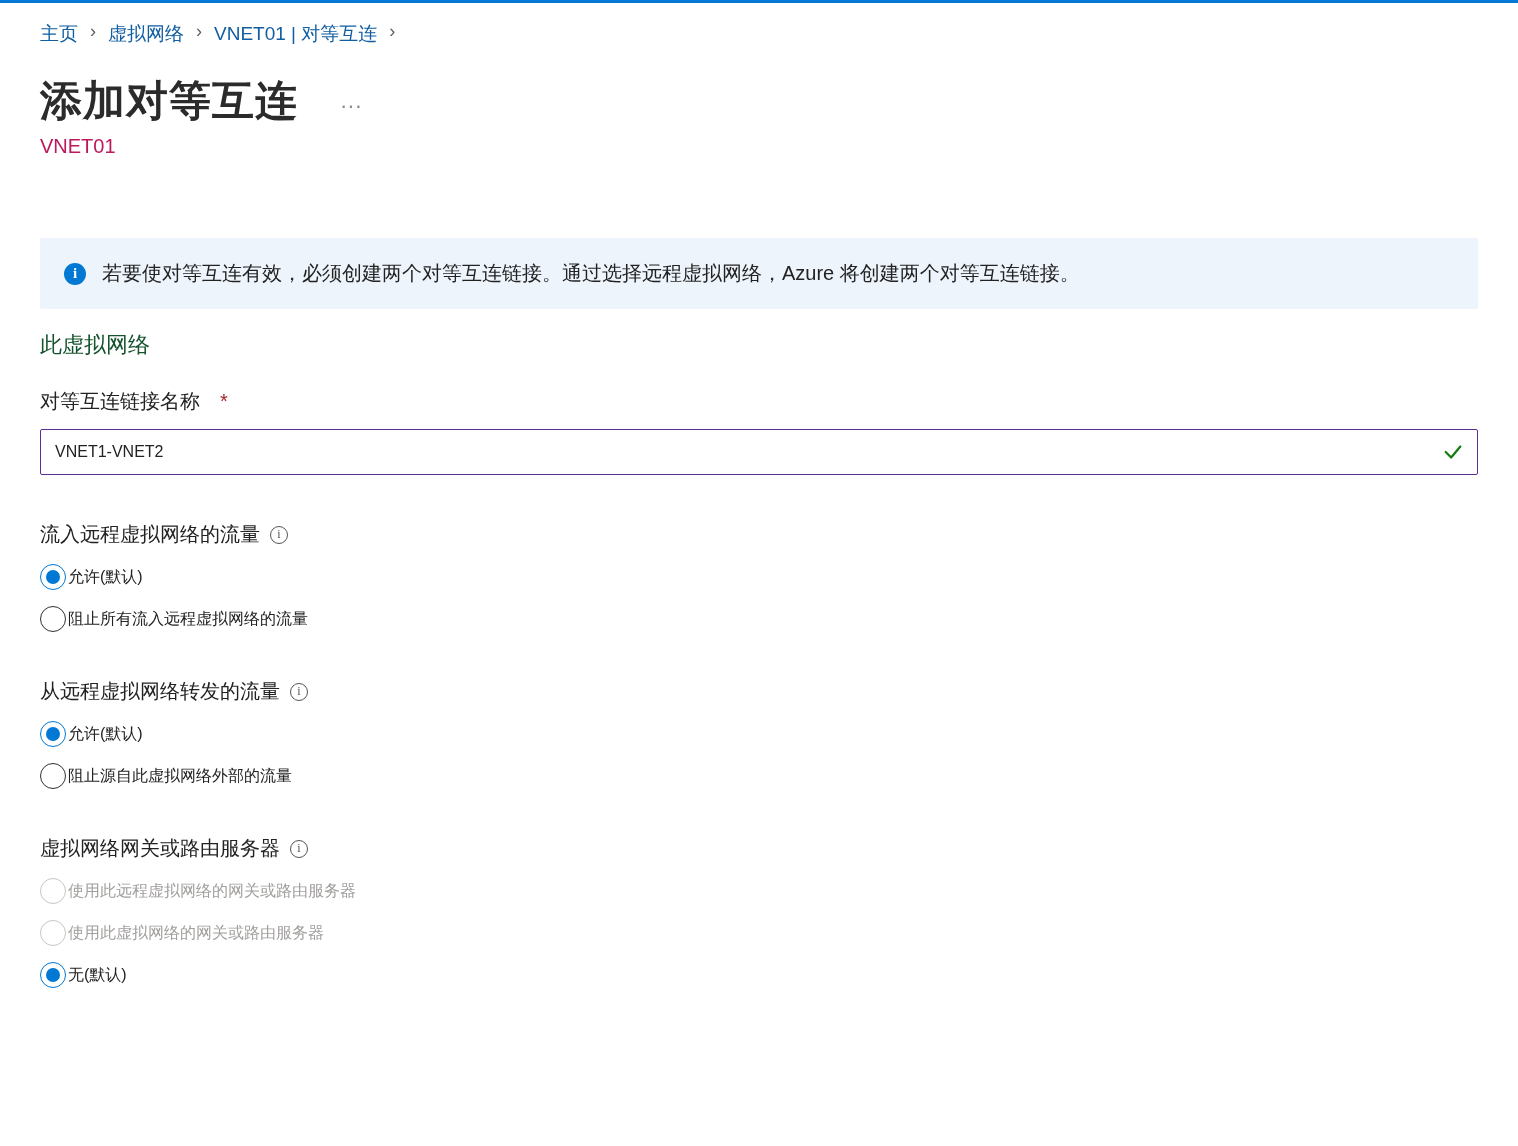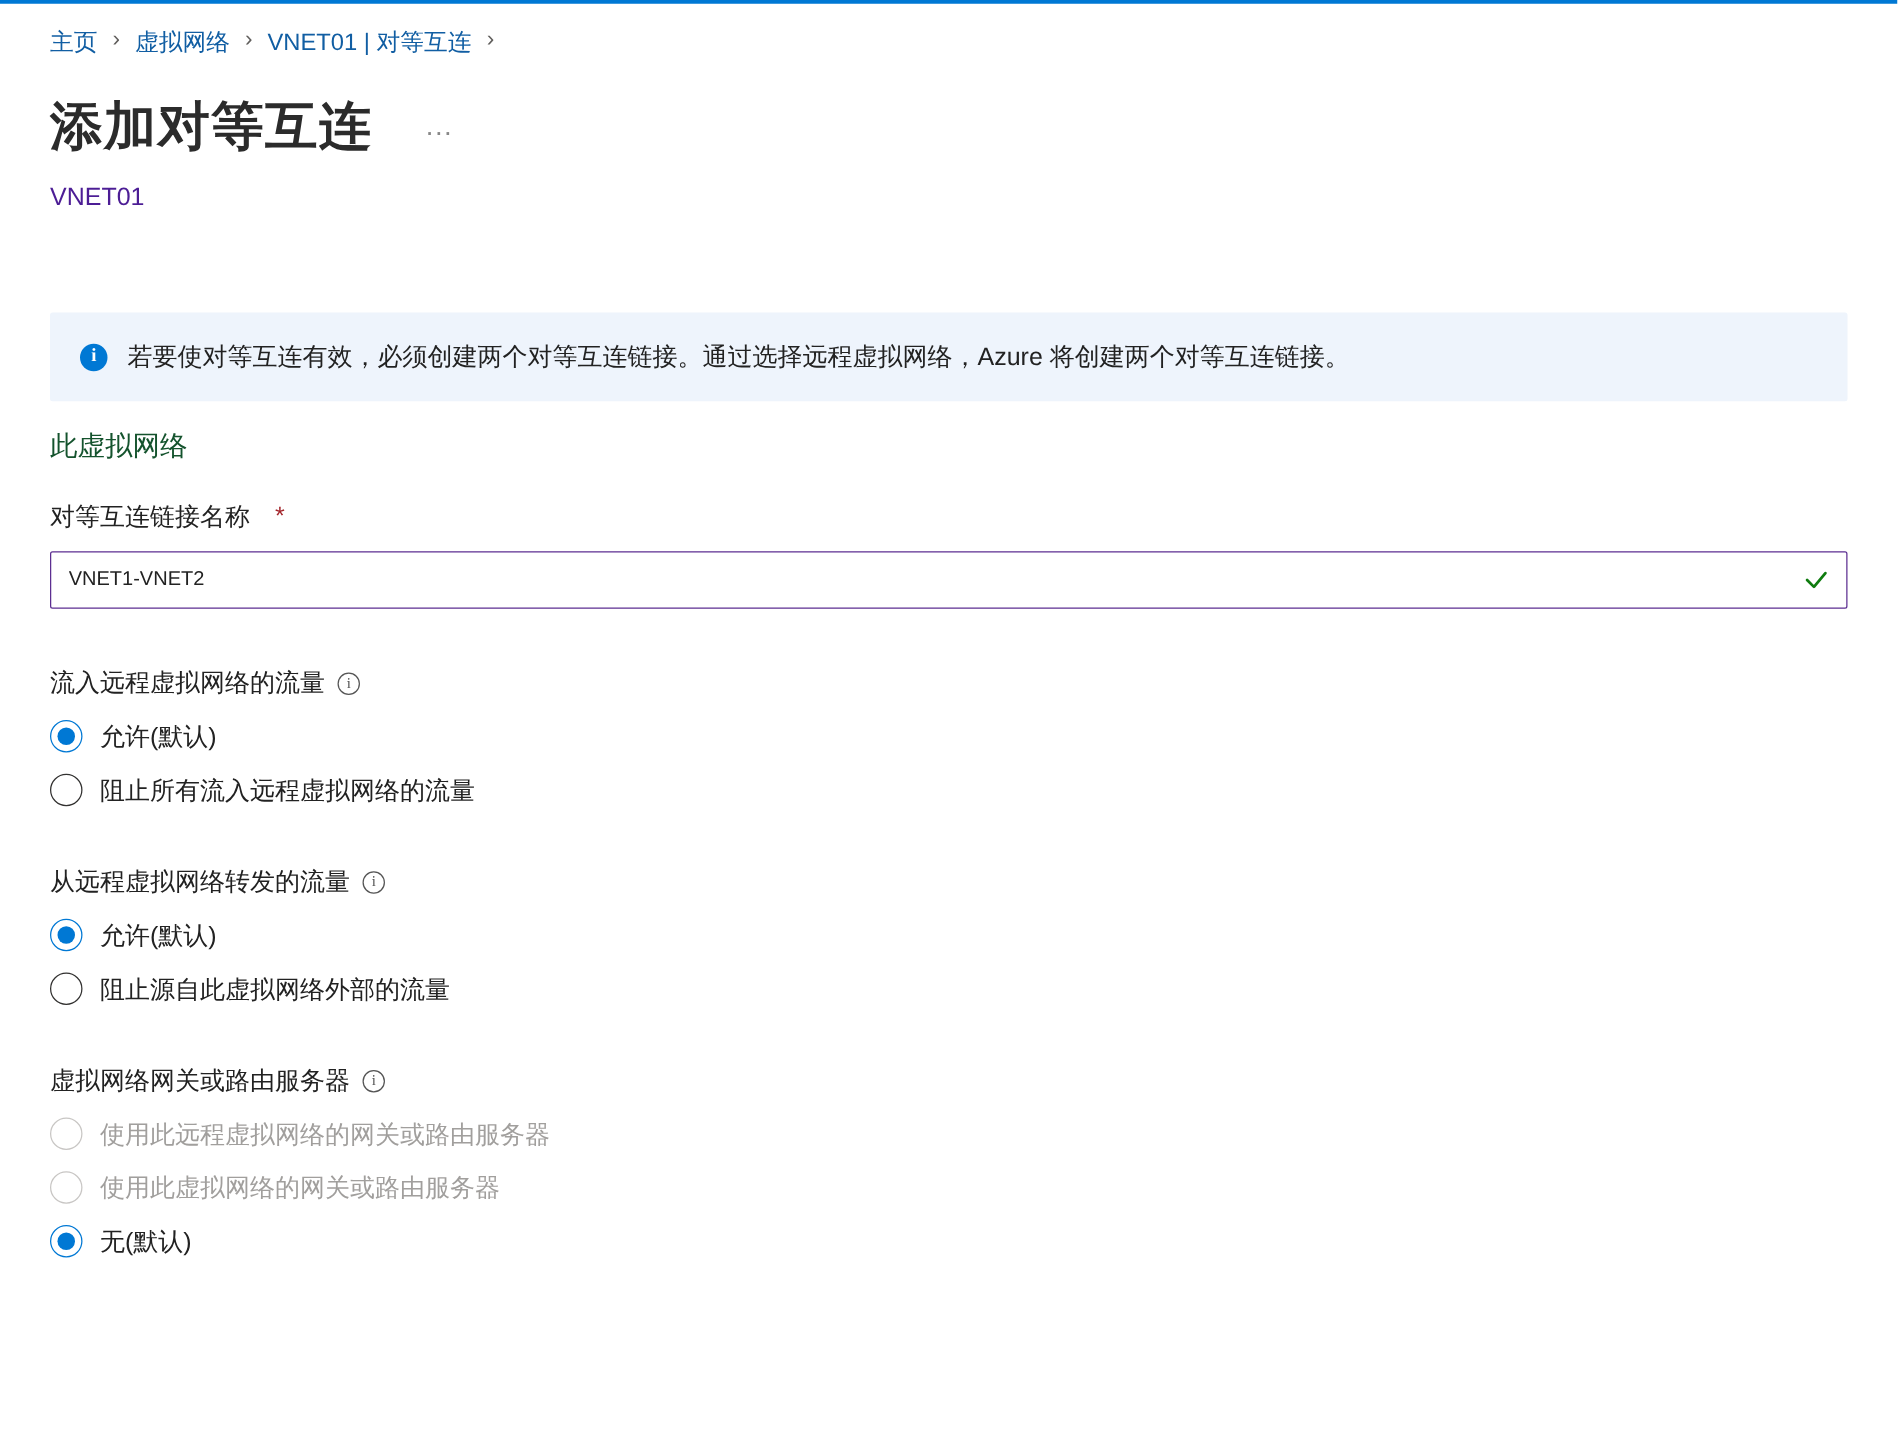--- a/index.html
+++ b/index.html
@@ -47,22 +47,22 @@
       letter-spacing: 1px;
     }
     .ellipsis {
       color: #888;
       font-size: 22px;
       margin-top: 10px;
       cursor: pointer;
     }
     .subtitle {
       font-size: 20px;
-      color: #4c1d95;
-      margin-top: 18px;
+      color: #be185d;
+      margin-top: 6px;
     }
     .info-banner {
       margin-top: 80px;
       background: #eef4fc;
       border: 0;
       padding: 22px 24px;
       display: flex;
       align-items: center;
       gap: 16px;
       font-size: 20px;
@@ -140,24 +140,24 @@
       display: inline-flex;
       align-items: center;
       justify-content: center;
       font-size: 12px;
       font-family: Georgia, serif;
       color: #555;
       cursor: pointer;
     }
     .radio-row {
       display: flex;
-      align-items: flex-start;
-      gap: 14px;
+      align-items: center;
+      gap: 2px;
       margin-top: 16px;
-      font-size: 20px;
+      font-size: 16px;
       color: #222;
     }
     .radio-row.disabled { color: #a19f9d; }
     .radio {
       width: 26px;
       height: 26px;
       border: 1.5px solid #323130;
       border-radius: 50%;
       display: flex;
       align-items: center;

